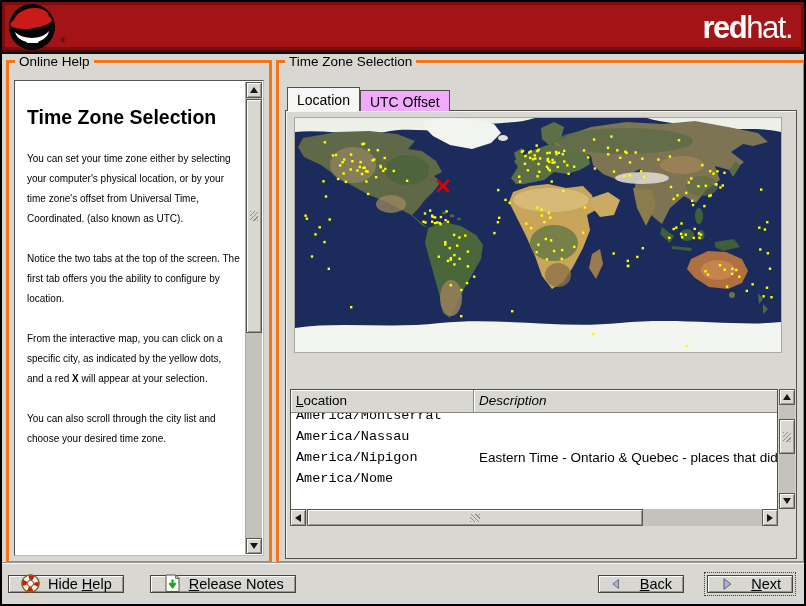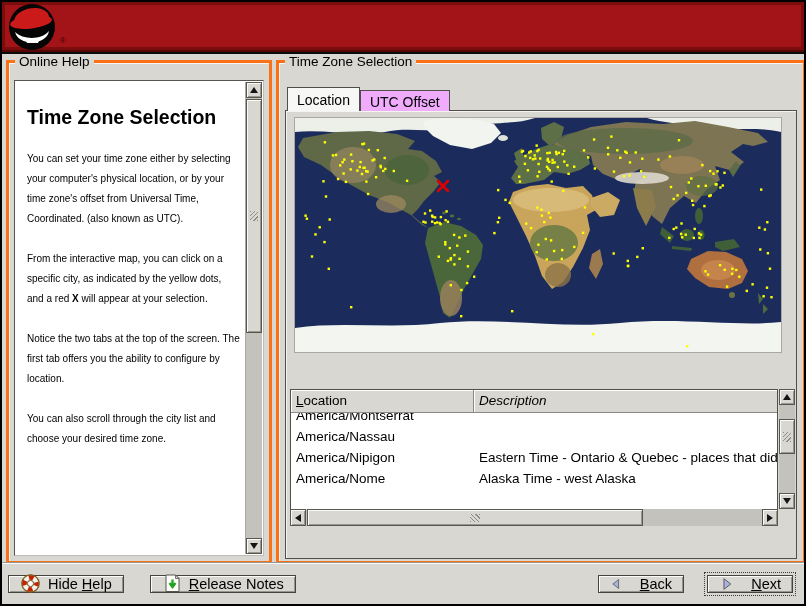--- a/index.html
+++ b/index.html
@@ -60,21 +60,21 @@
   
   .table-wrap{position:absolute;left:4px;top:278px;width:505px;}
   .table-main{width:488px;box-sizing:border-box;border:1px solid #514f4a;border-bottom:none;background:#fff;}
   .thead{display:flex;height:23px;background:#d8d7d2;}
   .th{box-sizing:border-box;padding:3px 0 0 5px;font-size:13.5px;border-right:1px solid #8a8984;
       border-bottom:1px solid #8a8984;box-shadow:inset 1px 1px 0 #fff;cursor:default;}
   .th-loc{width:183px;}
   .th-desc{flex:1;border-right:none;font-style:italic;}
   .tbody{height:96px;overflow:hidden;background:#fff;}
   .trow{display:flex;height:21px;line-height:21px;font-size:13.5px;white-space:nowrap;cursor:default;}
-  .trow .c1{width:183px;padding-left:5px;box-sizing:border-box;overflow:hidden;}
+  .trow .c1{width:183px;padding-left:5px;box-sizing:border-box;overflow:hidden;font-family:Liberation Mono, monospace;}
   .trow .c2{flex:1;padding-left:5px;overflow:hidden;}
   .trow.sel{background:#5b7db8;color:#fff;}
   .clip-top{margin-top:-8px;}
   .tz-vscroll{top:0;right:0;height:120px;}
   .tz-hscroll{width:488px;}
 
   
   .utc-row{position:absolute;left:9px;top:424px;display:flex;align-items:center;gap:9px;font-size:14px;}
   .checkbox{width:13px;height:13px;background:#fff;border:1px solid #77766f;border-top-color:#45443f;
             border-left-color:#45443f;box-shadow:inset 1px 1px 2px rgba(0,0,0,.28),1px 1px 0 #fff;}
@@ -98,32 +98,35 @@
 
   <div class="titlebar">
     <svg class="shadowman" width="54" height="50" viewBox="0 0 54 50">
       <circle cx="27" cy="25" r="23" fill="#050505"></circle>
       <path d="M10,30 C18,38 37,38 44,29 C42,43 14,45 10,30 Z" fill="#fff"></path>
       <path d="M20,36 C24,39 31,39 35,36 L33,41 L22,41 Z" fill="#fff"></path>
       <path d="M9,19 C11,5 40,1 44,14 L44,19 C34,24 17,24 9,19 Z" fill="#ca1a1a"></path>
       <ellipse cx="26" cy="20" rx="21" ry="6.5" fill="#ca1a1a" transform="rotate(-7 26 20)"></ellipse>
     </svg>
     <span class="regmark">®</span>
+    <div class="wordmark">
+      <b>red</b><span>hat</span><span>.</span>
+    </div>
   </div>
   <div class="bar-sep"></div>
 
   <div class="frame" id="frame-help">
     <span class="frame-label">Online Help</span>
     <div class="help-inner">
       <div class="help-textwrap">
         <div class="help-title">Time Zone Selection</div>
         <div id="help-paras">
             <div class="para"><span>You can set your time zone either by selecting your computer's physical location, or by your time zone's offset from Universal Time, Coordinated. (also known as UTC).</span></div>
+            <div class="para"><span>Notice the two tabs at the top of the screen. The first tab offers you the ability to configure by location.</span></div>
             <div class="para"><span>From the interactive map, you can click on a specific city, as indicated by the yellow dots, and a red </span><span style="font-weight: bold;">X</span><span> will appear at your selection.</span></div>
-            <div class="para"><span>Notice the two tabs at the top of the screen. The first tab offers you the ability to configure by location.</span></div>
             <div class="para"><span>You can also scroll through the city list and choose your desired time zone.</span></div>
           </div>
       </div>
       <div class="sb-v" style="top:1px;right:1px;bottom:1px;border-left:1px solid #aaa9a4;">
         <div class="sb-btn" style="top:0;">
             <span class="tri-up"></span>
           </div>
         <div class="sb-thumb" style="top:17px;left:0;width:16px;height:234px;">
             <span class="grip"></span>
           </div>
@@ -451,21 +454,20 @@
               <div class="trow">
                 <span class="c1">America/Nassau</span>
                 <span class="c2"></span>
               </div>
               <div class="trow">
                 <span class="c1">America/Nipigon</span>
                 <span class="c2">Eastern Time - Ontario &amp; Quebec - places that did n</span>
               </div>
               <div class="trow">
                 <span class="c1">America/Nome</span>
-                <span class="c2">Alaska Time - west Alaska</span>
               </div>
             </div>
         </div>
         <div class="sb-v tz-vscroll">
           <div class="sb-btn" style="top:0;">
               <span class="tri-up"></span>
             </div>
           <div class="sb-thumb" style="top:30px;left:0;width:16px;height:35px;">
               <span class="grip"></span>
             </div>

